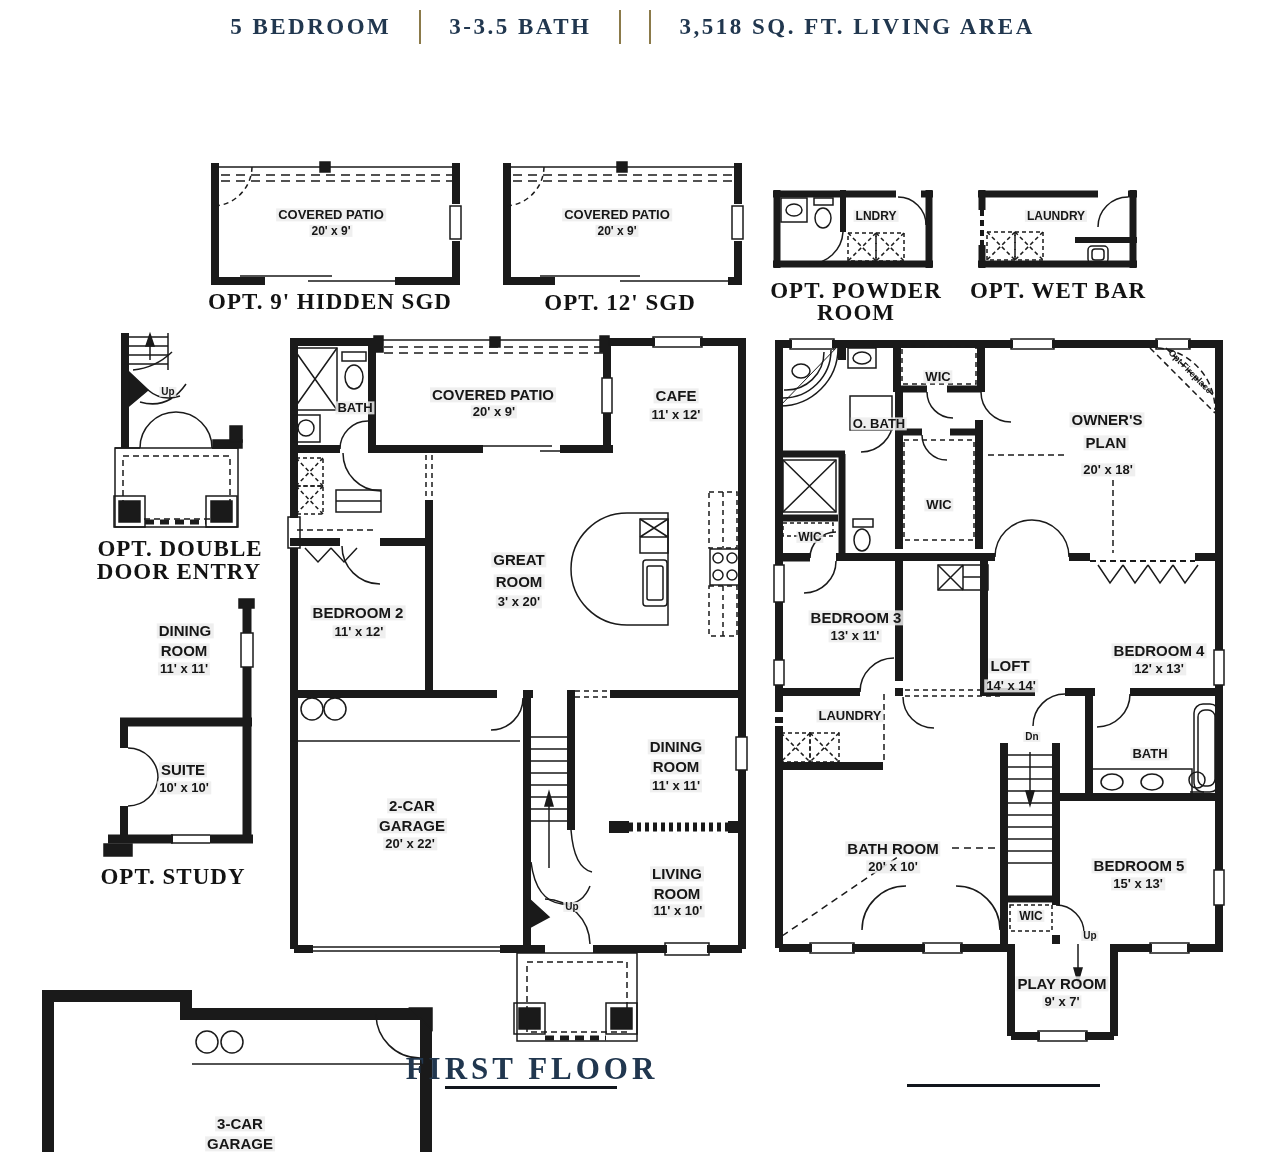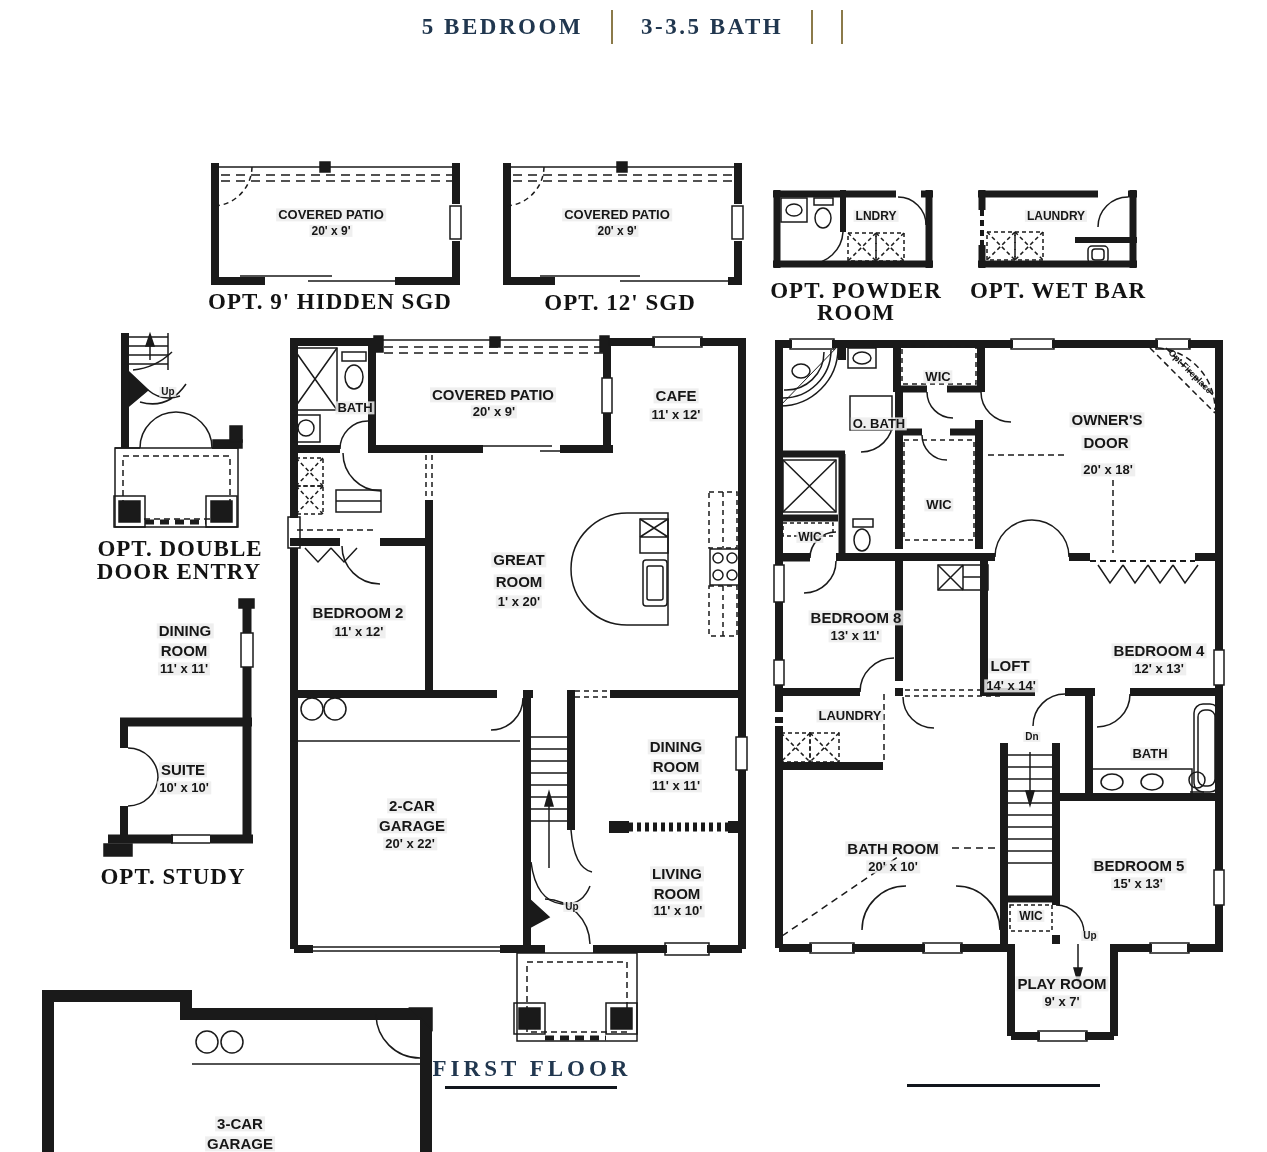--- a/index.html
+++ b/index.html
@@ -18,35 +18,36 @@
   
   .lbl{position:absolute;transform:translate(-50%,-50%);font-weight:700;color:#161616;
        background:rgba(236,236,236,.85);padding:0 2px;line-height:1.02;white-space:nowrap;}
   .s15{font-size:15px;} .s13{font-size:13px;} .s12{font-size:12px;}
   .s10{font-size:10px;} .s9{font-size:9px;}
   .rot45{transform:translate(-50%,-50%) rotate(45deg);background:none;}
   
   .cap{position:absolute;transform:translate(-50%,-50%);font-family:"Liberation Serif",serif;
        font-weight:700;font-size:23px;color:#131313;letter-spacing:1px;white-space:nowrap;}
   .fcap{position:absolute;transform:translate(-50%,-50%);font-family:"Liberation Serif",serif;
-       font-weight:700;font-size:23px;color:#21374f;letter-spacing:4px;white-space:nowrap;}
+       font-weight:700;font-size:31px;color:#21374f;letter-spacing:4px;white-space:nowrap;}
   .rule{position:absolute;height:3px;background:#11161c;}
   svg.lines{position:absolute;left:0;top:0;}
 </style>
 </head>
 <body>
 
 <div class="sheet">
 
   <div class="hdr">
     <span class="itm">5 BEDROOM</span>
     <span class="sep"></span>
     <span class="itm">3-3.5 BATH</span>
     <span class="sep"></span>
     <span class="sep"></span>
+    <span class="itm">3,518 SQ. FT. LIVING AREA</span>
   </div>
 
 
   <svg class="lines" width="1267" height="1152" viewBox="0 0 1267 1152">
     <g stroke="#1a1a1a" fill="none" stroke-width="1.5">
 
       <g>
         <path d="M215 163 V285" stroke-width="8"></path>
         <path d="M456 163 V204 M456 241 V285" stroke-width="8"></path>
         <rect x="450" y="206" width="11" height="33"></rect>
@@ -396,45 +397,45 @@
   <div class="lbl s13" style="left:184px;top:788px">10' x 10'</div>
   <div class="cap" style="left:173px;top:877px">OPT. STUDY</div>
 
   <div class="lbl s13" style="left:355px;top:408px">BATH</div>
   <div class="lbl s15" style="left:493px;top:395px">COVERED PATIO</div>
   <div class="lbl s13" style="left:494px;top:412px">20' x 9'</div>
   <div class="lbl s15" style="left:676px;top:396px">CAFE</div>
   <div class="lbl s13" style="left:676px;top:415px">11' x 12'</div>
   <div class="lbl s15" style="left:519px;top:560px">GREAT</div>
   <div class="lbl s15" style="left:519px;top:582px">ROOM</div>
-  <div class="lbl s13" style="left:519px;top:602px">1' x 20'</div>
+  <div class="lbl s13" style="left:519px;top:602px">3' x 20'</div>
   <div class="lbl s15" style="left:358px;top:613px">BEDROOM 2</div>
   <div class="lbl s13" style="left:359px;top:632px">11' x 12'</div>
   <div class="lbl s15" style="left:412px;top:806px">2-CAR</div>
   <div class="lbl s15" style="left:412px;top:826px">GARAGE</div>
   <div class="lbl s13" style="left:410px;top:844px">20' x 22'</div>
   <div class="lbl s15" style="left:676px;top:747px">DINING</div>
   <div class="lbl s15" style="left:676px;top:767px">ROOM</div>
   <div class="lbl s13" style="left:676px;top:786px">11' x 11'</div>
   <div class="lbl s15" style="left:677px;top:874px">LIVING</div>
   <div class="lbl s15" style="left:677px;top:894px">ROOM</div>
   <div class="lbl s13" style="left:678px;top:911px">11' x 10'</div>
   <div class="lbl s10" style="left:572px;top:907px">Up</div>
   <div class="fcap" style="left:532px;top:1069px">FIRST FLOOR</div>
   <div class="rule" style="left:445px;top:1086px;width:172px"></div>
 
   <div class="lbl s13" style="left:938px;top:377px">WIC</div>
   <div class="lbl s13" style="left:879px;top:424px">O. BATH</div>
   <div class="lbl s13" style="left:939px;top:505px">WIC</div>
   <div class="lbl s12" style="left:810px;top:537px">WIC</div>
   <div class="lbl s15" style="left:1107px;top:420px">OWNER'S</div>
-  <div class="lbl s15" style="left:1106px;top:443px">DOOR</div>
+  <div class="lbl s15" style="left:1106px;top:443px">PLAN</div>
   <div class="lbl s13" style="left:1108px;top:470px">20' x 18'</div>
   <div class="lbl s9 rot45" style="left:1190px;top:372px">Opt Fireplace</div>
-  <div class="lbl s15" style="left:856px;top:618px">BEDROOM 8</div>
+  <div class="lbl s15" style="left:856px;top:618px">BEDROOM 3</div>
   <div class="lbl s13" style="left:855px;top:636px">13' x 11'</div>
   <div class="lbl s15" style="left:1010px;top:666px">LOFT</div>
   <div class="lbl s13" style="left:1011px;top:686px">14' x 14'</div>
   <div class="lbl s15" style="left:1159px;top:651px">BEDROOM 4</div>
   <div class="lbl s13" style="left:1159px;top:669px">12' x 13'</div>
   <div class="lbl s13" style="left:850px;top:716px">LAUNDRY</div>
   <div class="lbl s13" style="left:1150px;top:754px">BATH</div>
   <div class="lbl s15" style="left:893px;top:849px">BATH ROOM</div>
   <div class="lbl s13" style="left:893px;top:867px">20' x 10'</div>
   <div class="lbl s15" style="left:1139px;top:866px">BEDROOM 5</div>

